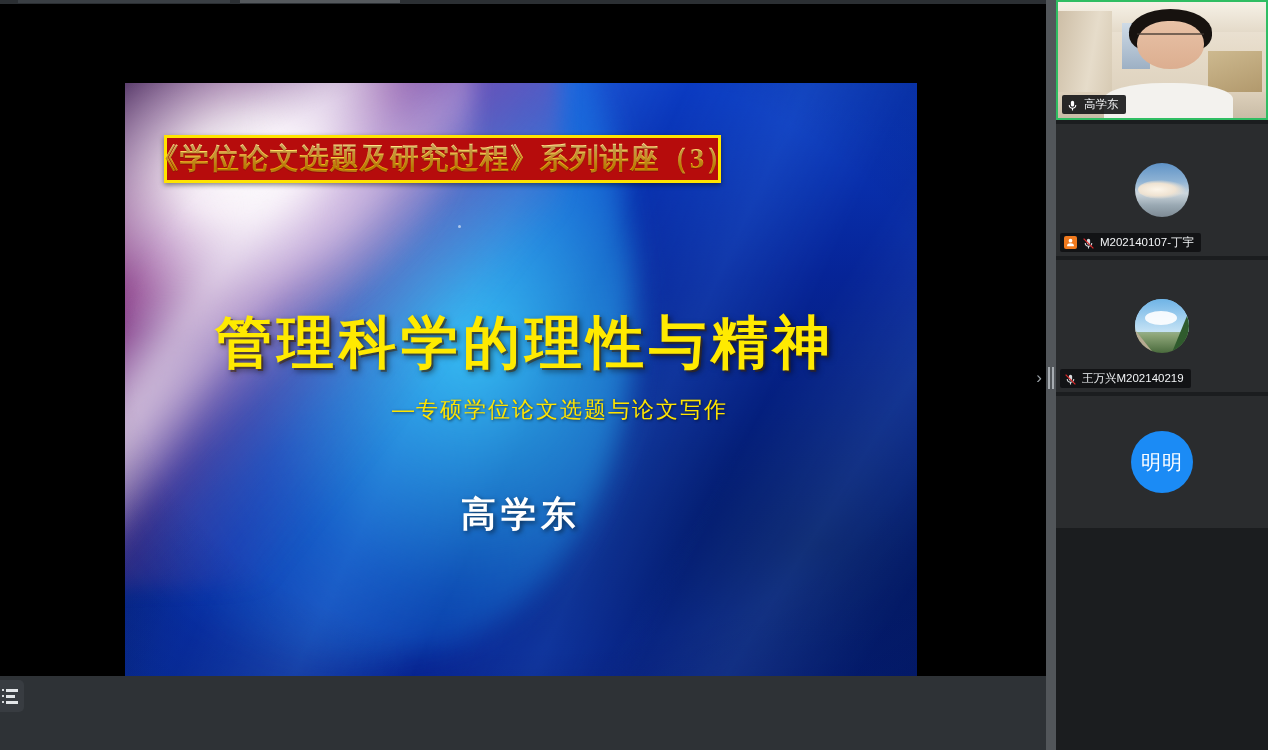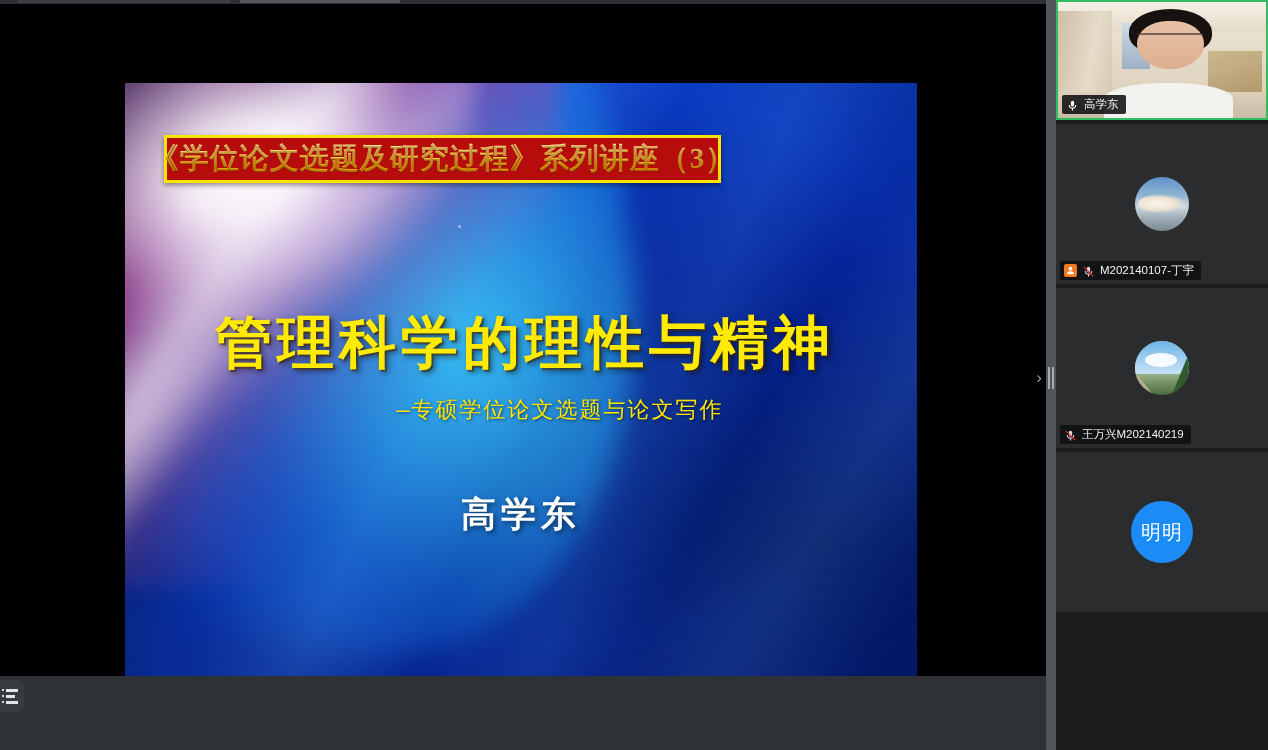--- a/index.html
+++ b/index.html
@@ -105,21 +105,21 @@
     font-size:57px; font-weight:bold; letter-spacing:5px;
     color:#ffea00;
     text-shadow:
       2px 2px 0 rgba(70,40,0,0.55),
       3px 3px 6px rgba(0,0,0,0.55);
     white-space:nowrap;
     margin-left:8px;
   }
   .sub-title {
     position:absolute; left:0; right:0; top:312px; text-align:center;
-    font-family:Liberation Mono, monospace;
+    font-family:Liberation Sans, sans-serif;
     font-size:22px; letter-spacing:2px;
     color:#ffe400;
     text-shadow:1px 1px 3px rgba(0,0,0,0.6);
     white-space:nowrap;
     padding-left:78px;
   }
   .presenter {
     position:absolute; left:0; right:0; top:408px; text-align:center;
     font-family:"DejaVu Serif", "Liberation Serif", serif;
     font-size:35px; font-weight:bold; letter-spacing:5px;
@@ -162,21 +162,21 @@
     display:flex; gap:2px; align-items:center; justify-content:center;
   }
   .grip span { width:2px; height:22px; background:#a7acb1; display:block; }
 
   
   .filmstrip {
     position:absolute; left:1056px; top:0; width:212px; height:750px;
     background:#1b1d1f; overflow:hidden;
   }
   .tile {
-    position:relative; width:212px; height:160px;
+    position:relative; width:212px; height:132px;
     background:#2a2c2e; margin-bottom:4px; overflow:hidden;
   }
   .tile.speaking { border:2px solid #2fbd62; height:120px; }
   .tile .video-fill { position:absolute; inset:0; }
 
   
   .host-room {
     position:absolute; inset:0;
     background:
       linear-gradient(180deg, #efe8dc 0%, #e6dbc9 42%, #d9cdb8 100%);

